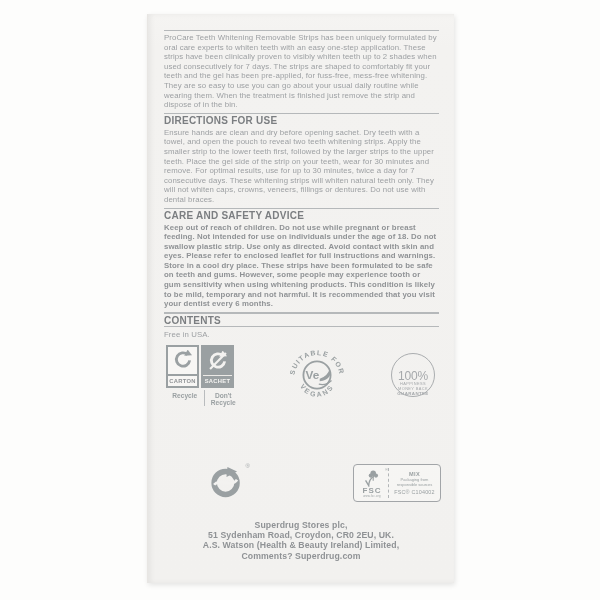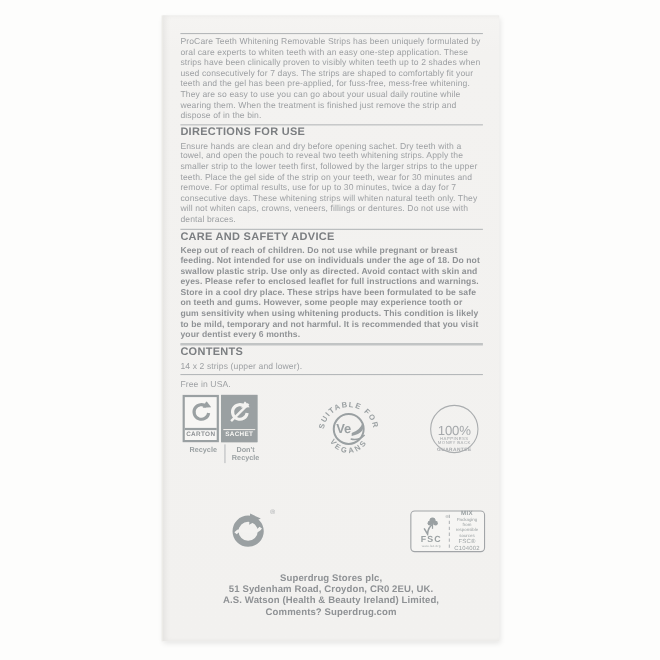--- a/index.html
+++ b/index.html
@@ -55,21 +55,21 @@
   }
   .pct{font-size:12px;line-height:12px;letter-spacing:-.2px;}
   .pct-s{font-size:3.9px;letter-spacing:.4px;line-height:4.6px;}
   .pct-g{font-size:4.4px;font-weight:bold;letter-spacing:.4px;line-height:5.2px;}
 
   
   .dot-fsc-row{position:absolute;left:16px;right:15px;bottom:62px;height:42px;}
   .green-dot{position:absolute;left:46px;top:3px;color:#9aa0a2;}
   .green-dot .reg{position:absolute;right:-7px;top:-3px;font-size:6px;color:#a5a8ab;}
   .fsc-box{
-    position:absolute;right:-2px;top:1px;width:68px;height:38px;
+    position:absolute;right:-2px;top:1px;width:88px;height:38px;
     border:1px solid #a2a5a8;border-radius:4px;display:flex;align-items:stretch;
     color:#9aa0a2;box-sizing:border-box;background:rgba(250,249,247,.5);
   }
   .fsc-left{width:32px;display:flex;flex-direction:column;align-items:center;justify-content:center;padding:2px 0 1px 2px;position:relative;}
   .fsc-name{font-size:8px;font-weight:bold;letter-spacing:1px;line-height:8px;margin-top:0px;}
   .fsc-web{font-size:2.8px;letter-spacing:.2px;line-height:3.4px;}
   .fsc-reg{position:absolute;right:0px;top:2px;font-size:4px;}
   .fsc-divider{width:0;border-left:1px dashed #b3b6b8;margin:3px 0;}
   .fsc-right{flex:1;display:flex;flex-direction:column;align-items:center;justify-content:center;text-align:center;padding:2px 3px;}
   .fsc-mix{font-size:5.6px;font-weight:bold;letter-spacing:.3px;line-height:6px;}
@@ -100,21 +100,20 @@
     <div>
       <div class="sec-title">CARE AND SAFETY ADVICE</div>
       <p class="body-text bold-body">Keep out of reach of children. Do not use while pregnant or breast feeding. Not intended for use on individuals under the age of 18. Do not swallow plastic strip. Use only as directed. Avoid contact with skin and eyes. Please refer to enclosed leaflet for full instructions and warnings. Store in a cool dry place. These strips have been formulated to be safe on teeth and gums. However, some people may experience tooth or gum sensitivity when using whitening products. This condition is likely to be mild, temporary and not harmful. It is recommended that you visit your dentist every 6 months.</p>
     </div>
 
     <div class="rule"></div>
 
     <div class="rule"></div>
     <div>
       <div class="sec-title">CONTENTS</div>
-      <p class="body-text">14 x 2 strips (upper and lower).</p>
     </div>
 
     <div class="rule"></div>
     <div class="origin">Free in USA.</div>
 
     <div class="icons-row">
 
       <div class="rec-block">
         <div class="rec-cells">
           <div class="rec-cell carton">

